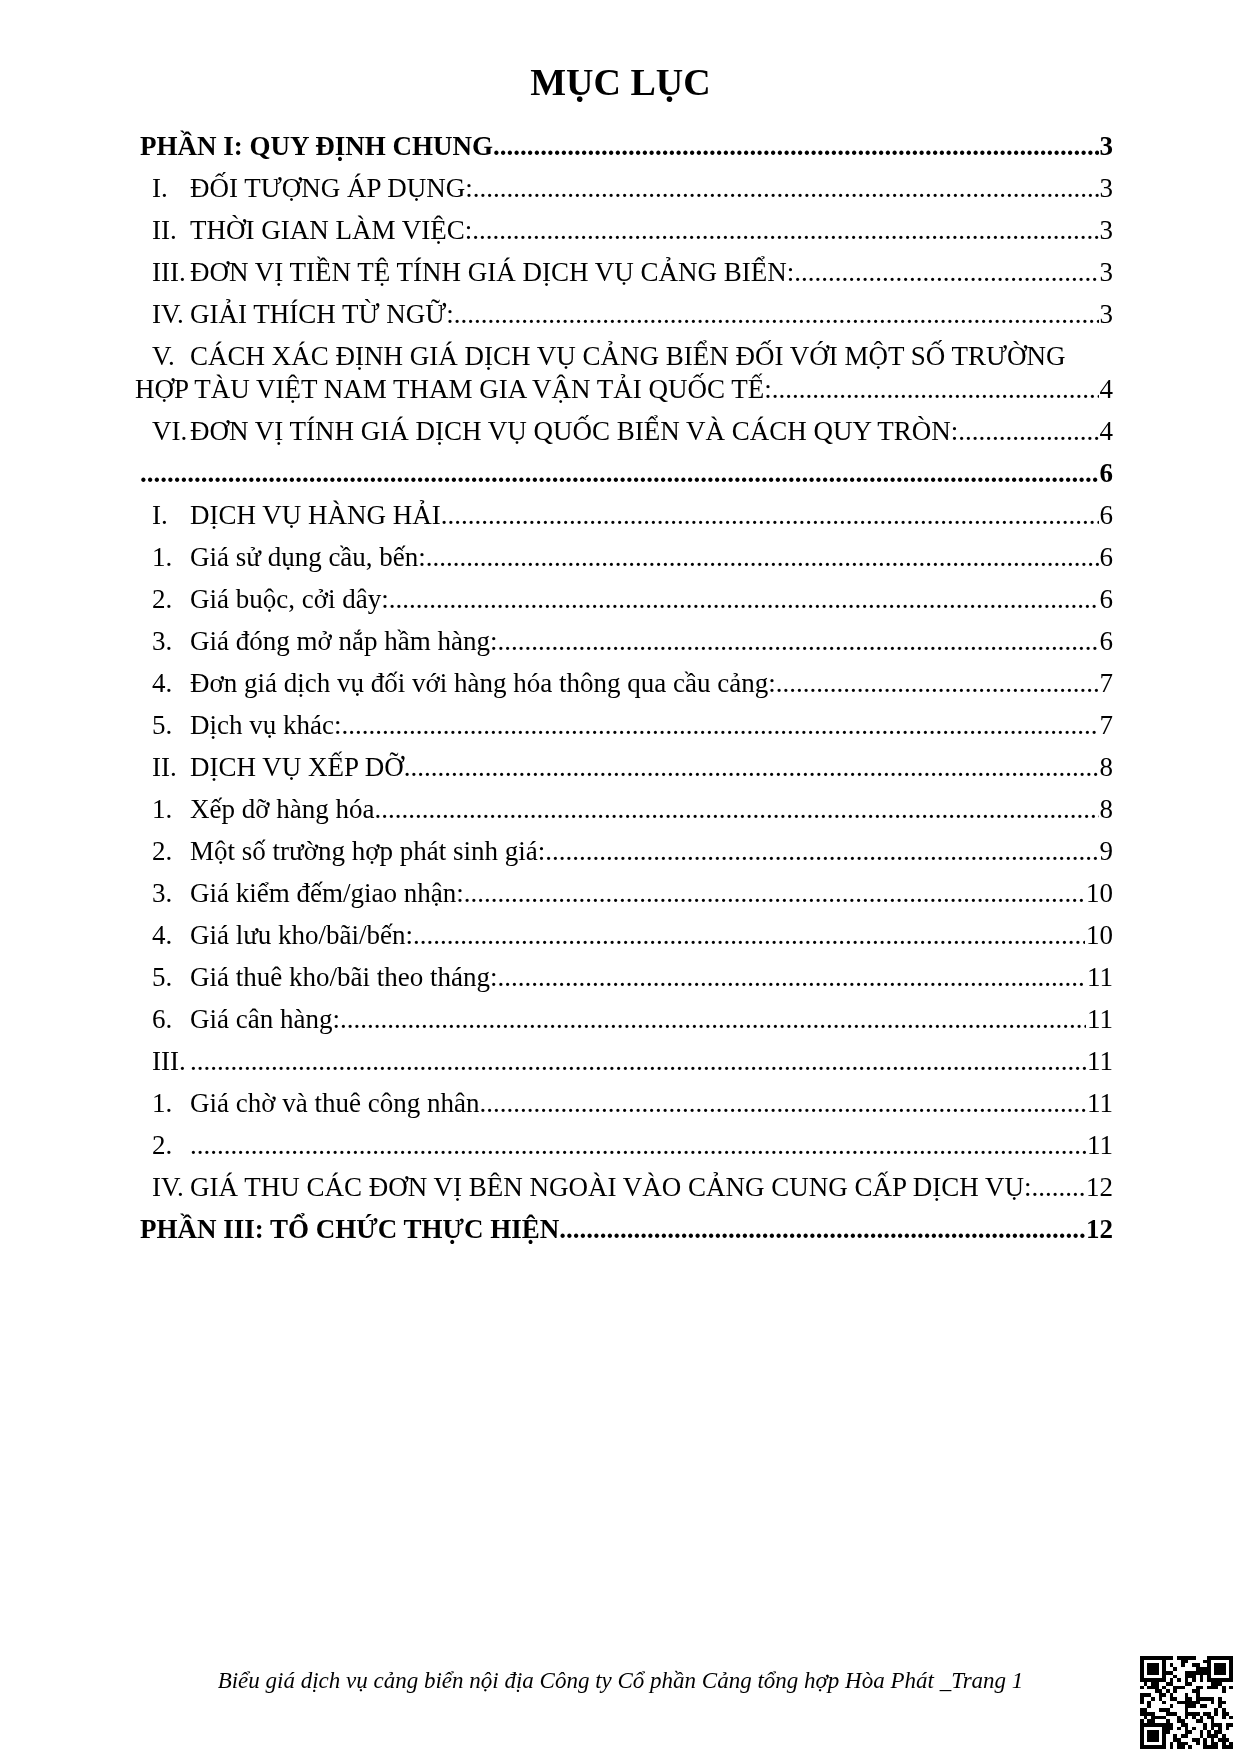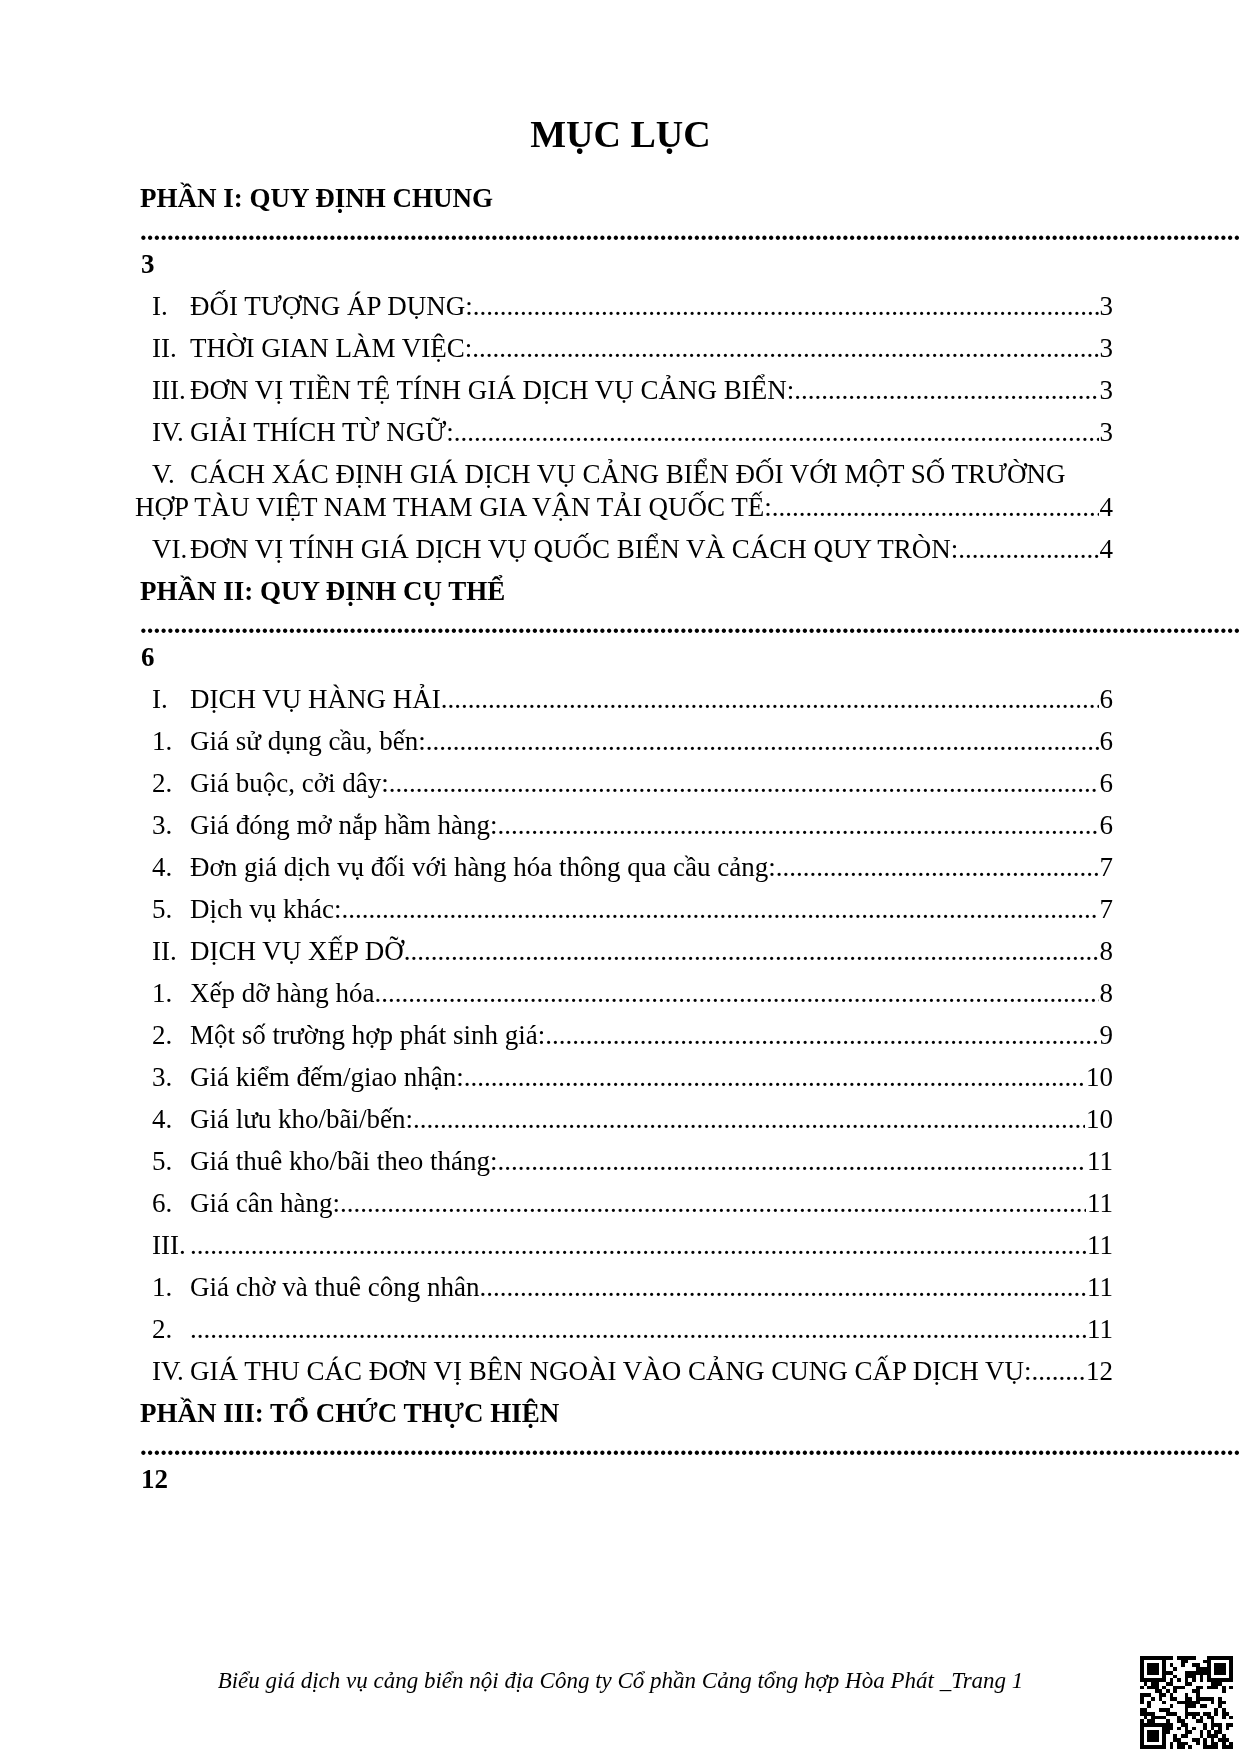--- a/index.html
+++ b/index.html
@@ -6,37 +6,37 @@
   .page {
     position:relative;
     width:1241px; height:1754px;
     margin:0 auto;
     background:#ffffff;
     color:#000000;
     font-family:"Liberation Serif","DejaVu Serif",serif;
     overflow:hidden;
   }
   .doc-title {
-    padding-top:112px;
+    padding-top:60px;
     text-align:center;
     font-size:38px;
     line-height:44px;
     font-weight:bold;
   }
   .toc {
     margin:26px 128px 0 135px; 
   }
   .toc-row {
     display:flex;
     align-items:baseline;
     font-size:27px;
     line-height:33px;
     margin-bottom:9px;
   }
-  .toc-row.part { font-weight:bold; padding-left:5px;flex-direction:column; }
+  .toc-row.part { font-weight:bold; padding-left:5px; }
   .toc-row.section, .toc-row.item { padding-left:17px; }
   .toc-row .num { flex:0 0 38px; }
   .toc-row .label { white-space:nowrap; }
   .toc-row .dots {
     flex:1 1 auto;
     overflow:hidden;
     white-space:nowrap;
   }
   .toc-row .page-num { padding-left:1px; }
   .toc-row.nogap { margin-bottom:0; }
@@ -98,21 +98,20 @@
         <span class="dots">............................................................................................................................................................................................................................</span>
         <span class="page-num">4</span>
       </div>
       <div class="toc-row section">
         <span class="num">VI.</span>
         <span class="label">ĐƠN VỊ TÍNH GIÁ DỊCH VỤ QUỐC BIỂN VÀ CÁCH QUY TRÒN: </span>
         <span class="dots">............................................................................................................................................................................................................................</span>
         <span class="page-num">4</span>
       </div>
       <div class="toc-row part">
-        <span class="label">PHẦN II: QUY ĐỊNH CỤ THỂ</span>
         <span class="dots">............................................................................................................................................................................................................................</span>
         <span class="page-num">6</span>
       </div>
       <div class="toc-row section">
         <span class="num">I.</span>
         <span class="label">DỊCH VỤ HÀNG HẢI </span>
         <span class="dots">............................................................................................................................................................................................................................</span>
         <span class="page-num">6</span>
       </div>
       <div class="toc-row item">

